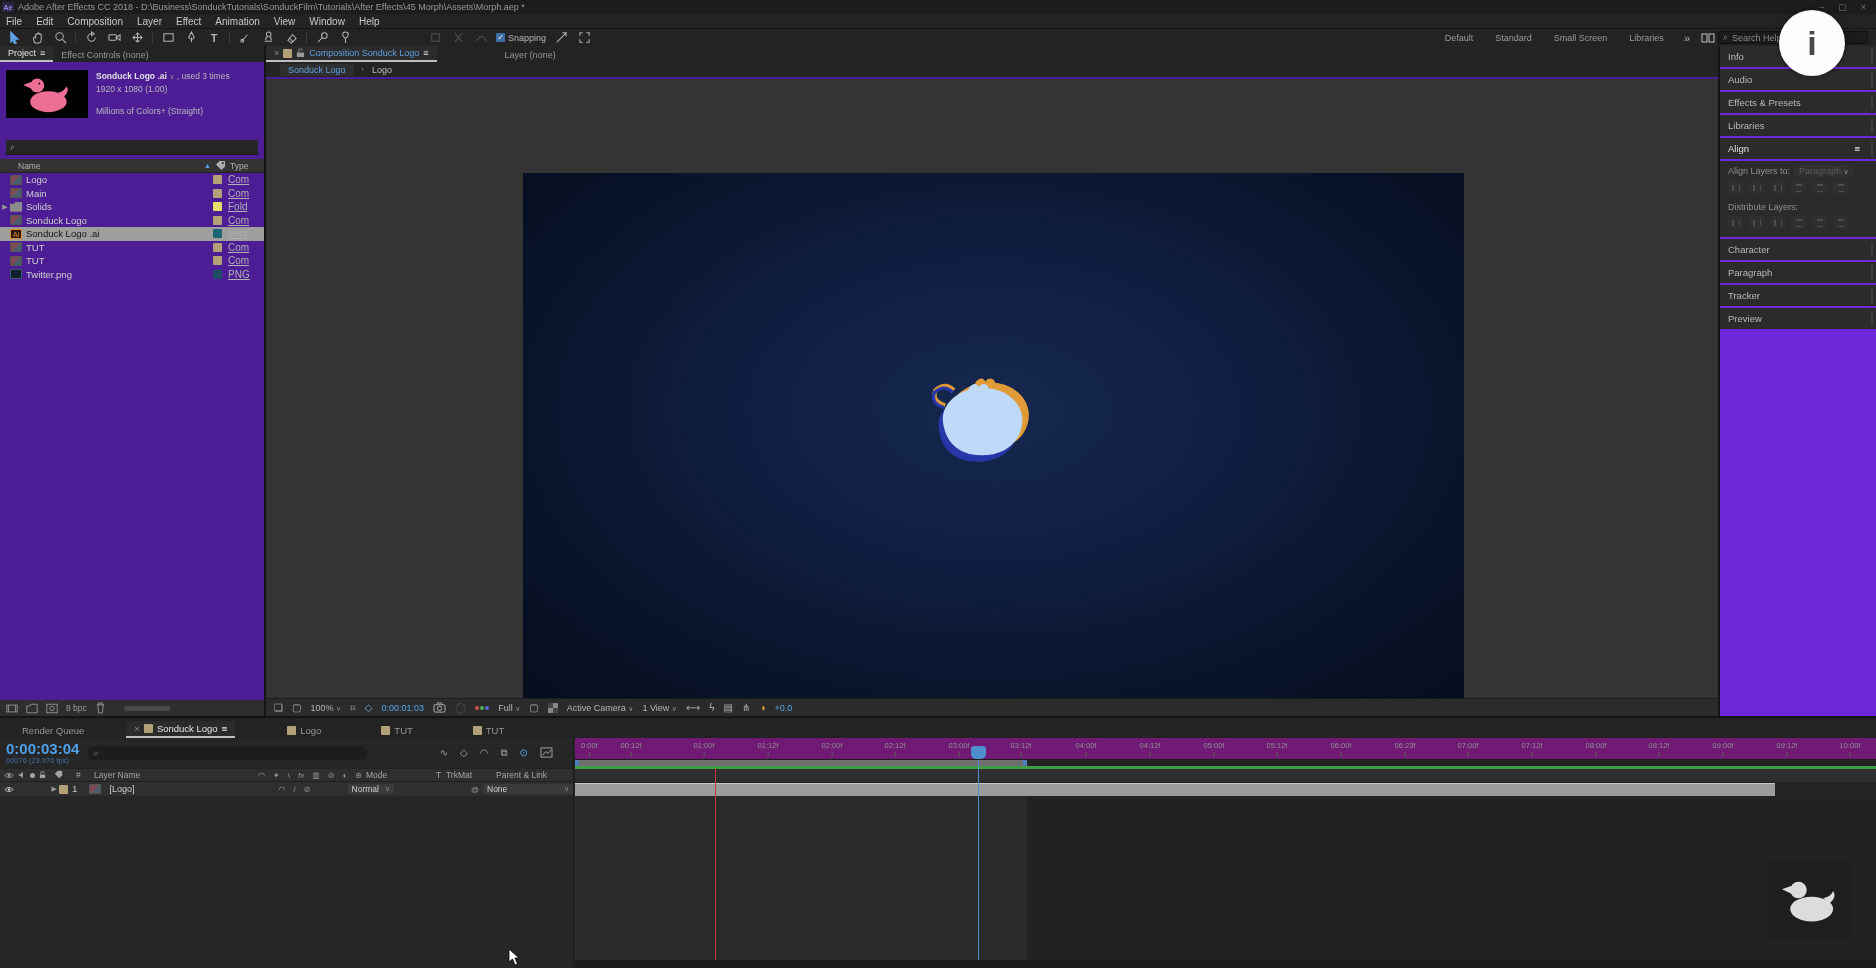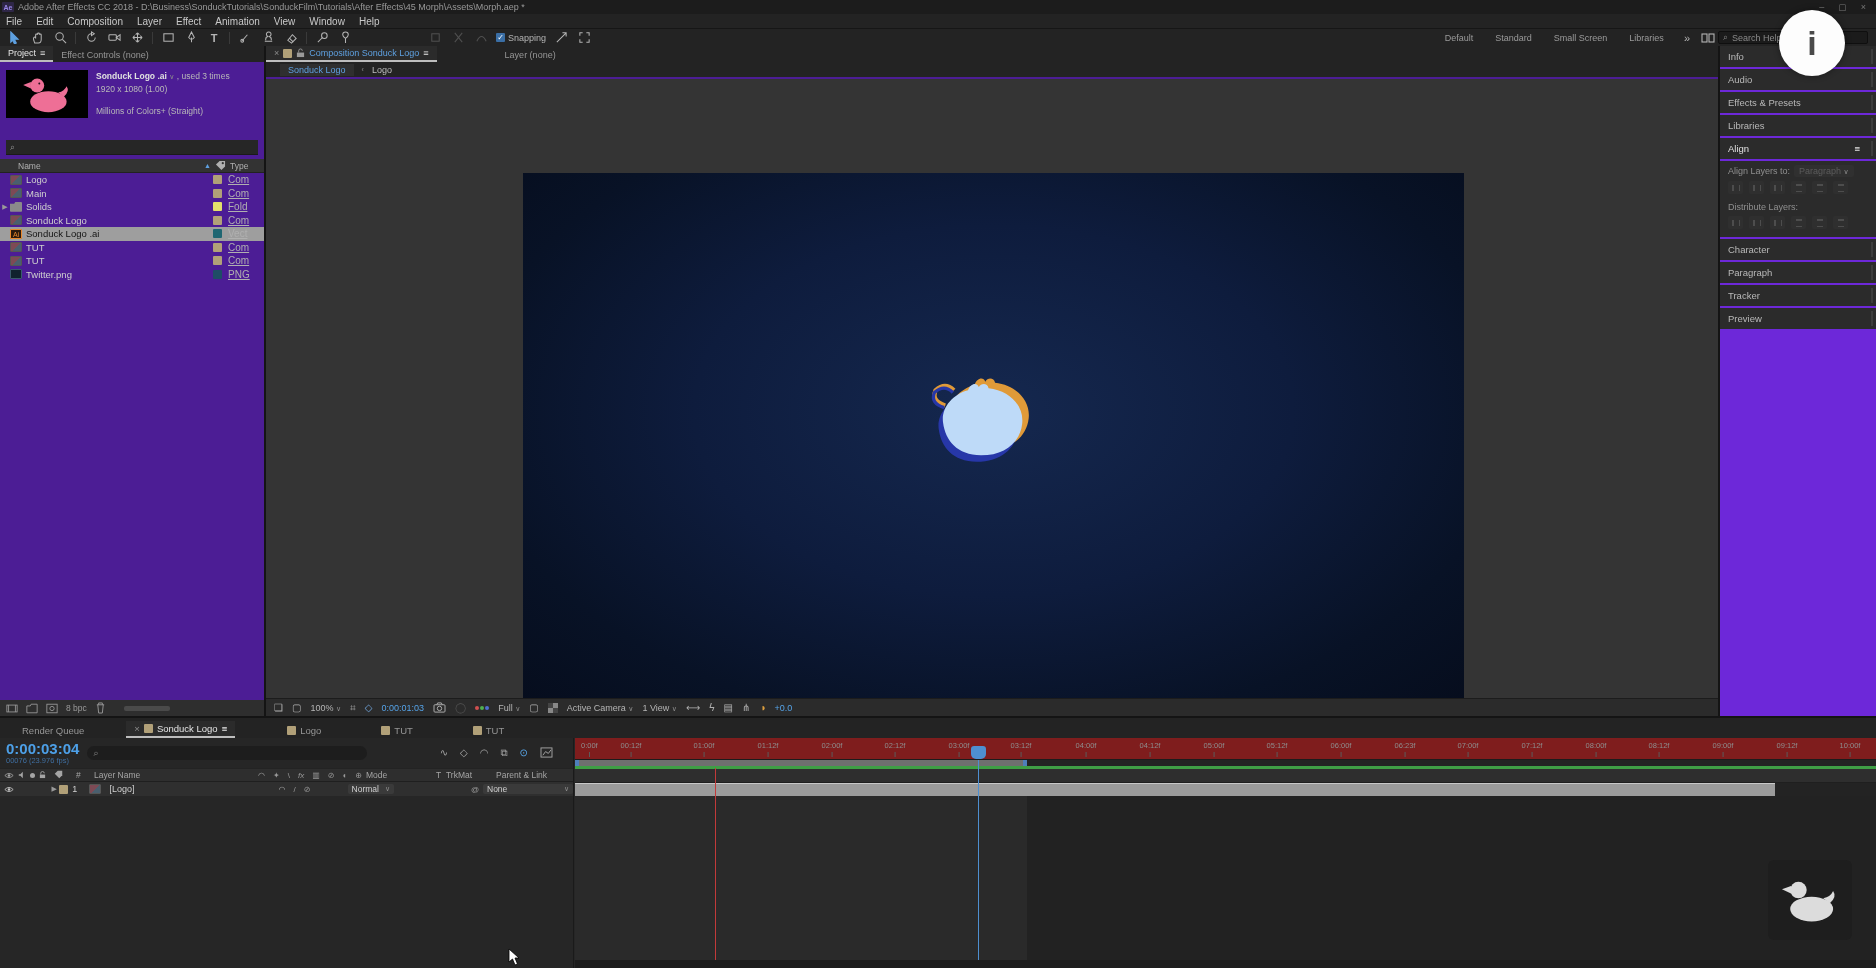--- a/index.html
+++ b/index.html
@@ -75,21 +75,21 @@
   .tlicons{display:flex;gap:12px;font-size:10px;color:#a8a8a8;margin-left:auto;padding-right:14px;}
   .hrow{height:14px;background:#2e2e2e;border-top:1px solid #232323;border-bottom:1px solid #1f1f1f;display:flex;align-items:center;font-size:8.5px;color:#a5a5a5;}
   .lrow{height:14px;background:#2f2f2f;display:flex;align-items:center;font-size:9px;color:#d0d0d0;}
   .cell-av{width:54px;display:flex;gap:4px;padding-left:4px;align-items:center;}
   .cell-tag{width:22px;}.cell-num{width:18px;}
   .cell-name{width:160px;display:flex;align-items:center;gap:4px;}
   .cell-sw{width:112px;display:flex;gap:8px;justify-content:center;color:#9a9a9a;font-size:8px;align-items:center;}
   .cell-mode{width:70px;}.cell-trk{width:60px;}.cell-parent{flex:1;display:flex;align-items:center;gap:4px;}
   .ddl{background:#3a3a3a;border-radius:2px;padding:0 4px;font-size:8.5px;color:#cfcfcf;display:inline-flex;gap:6px;align-items:center;}
   .tlright{position:absolute;left:575px;top:0;right:0;height:100%;background:#232323;}
-  .ruler{position:absolute;left:0;top:0;width:100%;height:22px;background:#7f1d1d;border-bottom:1px solid #1c1c1c;}
+  .ruler{position:absolute;left:0;top:0;width:100%;height:22px;background:#701a75;border-bottom:1px solid #1c1c1c;}
   .tick{position:absolute;top:3px;font-size:7.5px;color:#8e8e8e;transform:translateX(-50%);}
   .tick::after{content:"";position:absolute;left:50%;top:11px;width:1px;height:5px;background:#5c5c5c;}
   .workbar{position:absolute;left:0;top:22px;width:452px;height:6px;background:#6f6f6f;border-left:4px solid #4e7fbb;border-right:4px solid #4e7fbb;}
   .greenline{position:absolute;left:0;top:28px;width:100%;height:3px;background:#3f9e45;}
   .rhead{position:absolute;left:0;top:31px;width:100%;height:14px;background:#2e2e2e;border-bottom:1px solid #1f1f1f;}
   .laybar{position:absolute;left:0;top:45px;width:1200px;height:13px;background:#9b9b9b;border-top:1px solid #c9c9c9;}
   .trackarea{position:absolute;left:0;top:58px;right:0;bottom:8px;background:#222;}
   .workcol{position:absolute;left:0;top:0;width:452px;height:100%;background:#2a2a2a;}
   .redline{position:absolute;left:140px;top:-28px;width:1px;height:calc(100% + 28px);background:#c23a3a;}
   .playline{position:absolute;left:403px;top:-36px;width:1px;height:calc(100% + 36px);background:#4e8fd0;}

